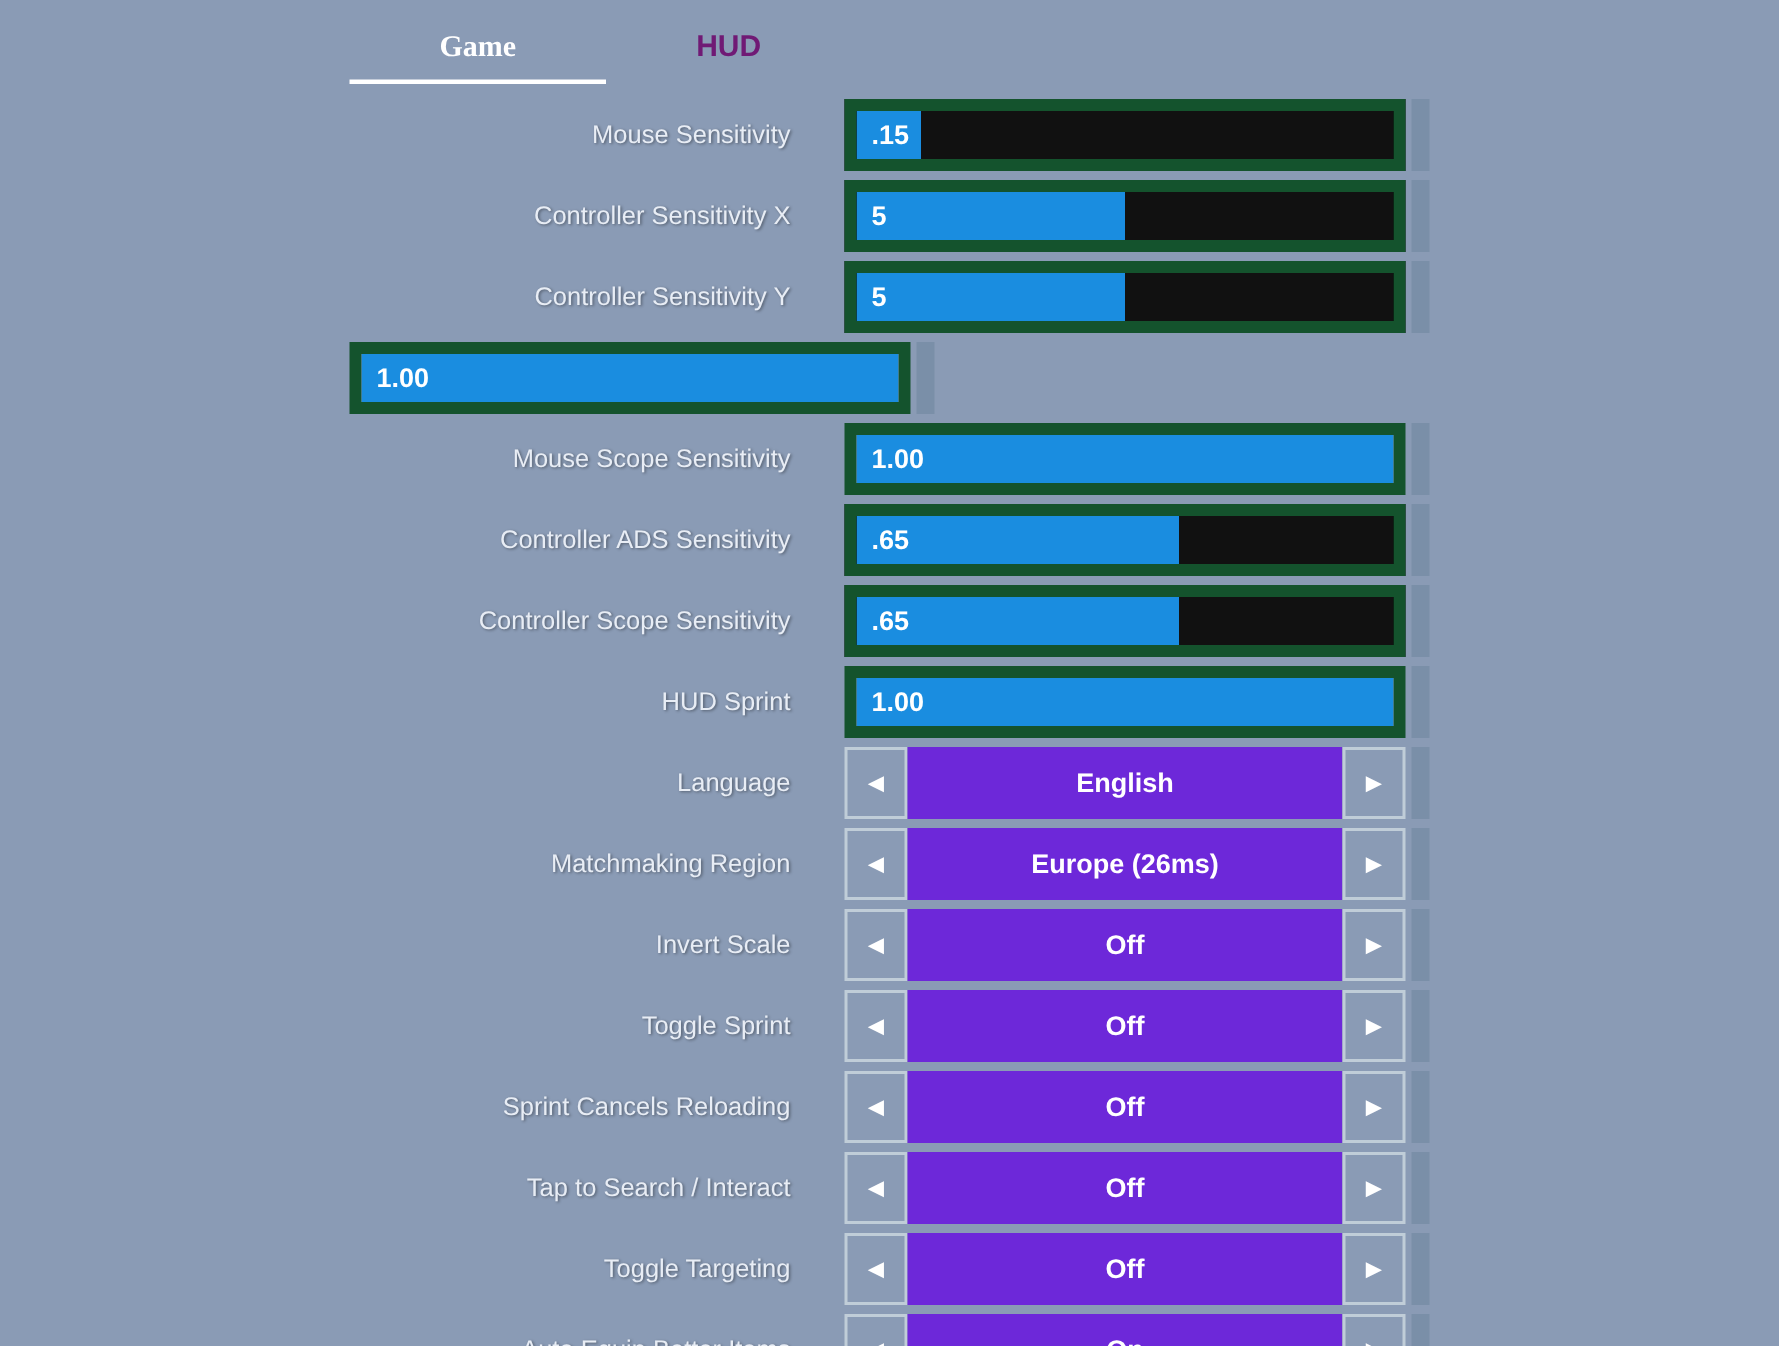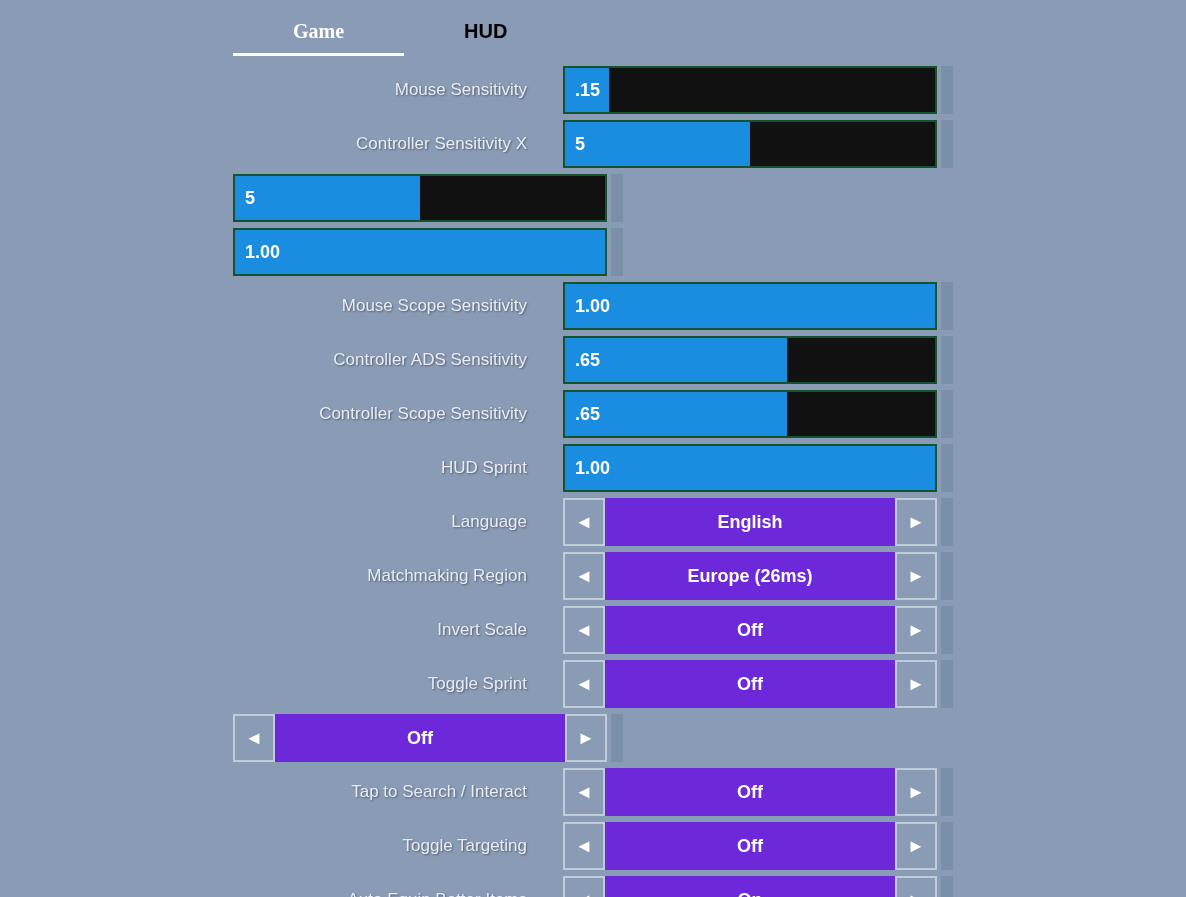--- a/index.html
+++ b/index.html
@@ -23,21 +23,21 @@
     .tabs {
       display: flex;
       gap: 0;
       margin-bottom: 0;
     }
 
     .tab {
       padding: 10px 60px;
       font-size: 20px;
       font-weight: bold;
-      color: #000000;
+      color: #701a75;
       cursor: pointer;
       border-bottom: 3px solid transparent;
       text-align: center;
     }
 
     .tab.active {
       color: #fff;
       border-bottom: 3px solid #fff;
       font-family: Liberation Serif, serif;
     }
@@ -72,21 +72,21 @@
       align-items: center;
       width: 390px;
     }
 
     .slider-bar {
       display: flex;
       align-items: center;
       width: 390px;
       height: 48px;
       position: relative;
-      border: 2px solid #14532d;
+      border: 8px solid #14532d;
       background: #000;
       overflow: hidden;
     }
 
     .slider-fill {
       height: 100%;
       background: #1a8de0;
       display: flex;
       align-items: center;
     }
@@ -179,20 +179,21 @@
         <div class="slider-control">
           <div class="slider-bar">
             <div class="slider-fill" style="width: 50%;"></div>
             <div class="slider-empty"></div>
             <div class="slider-value">5</div>
           </div>
           <div class="scroll-indicator"></div>
         </div>
       </div>
       <div class="setting-row">
+        <div class="setting-label">Controller Sensitivity Y</div>
         <div class="slider-control">
           <div class="slider-bar">
             <div class="slider-fill" style="width: 50%;"></div>
             <div class="slider-empty"></div>
             <div class="slider-value">5</div>
           </div>
           <div class="scroll-indicator"></div>
         </div>
       </div>
       <div class="setting-row">
@@ -279,20 +280,21 @@
       <div class="setting-row">
         <div class="setting-label">Toggle Sprint</div>
         <div class="selector-control">
           <div class="arrow-btn">◄</div>
           <div class="selector-value">Off</div>
           <div class="arrow-btn">►</div>
           <div class="scroll-indicator"></div>
         </div>
       </div>
       <div class="setting-row">
+        <div class="setting-label">Sprint Cancels Reloading</div>
         <div class="selector-control">
           <div class="arrow-btn">◄</div>
           <div class="selector-value">Off</div>
           <div class="arrow-btn">►</div>
           <div class="scroll-indicator"></div>
         </div>
       </div>
       <div class="setting-row">
         <div class="setting-label">Tap to Search / Interact</div>
         <div class="selector-control">

